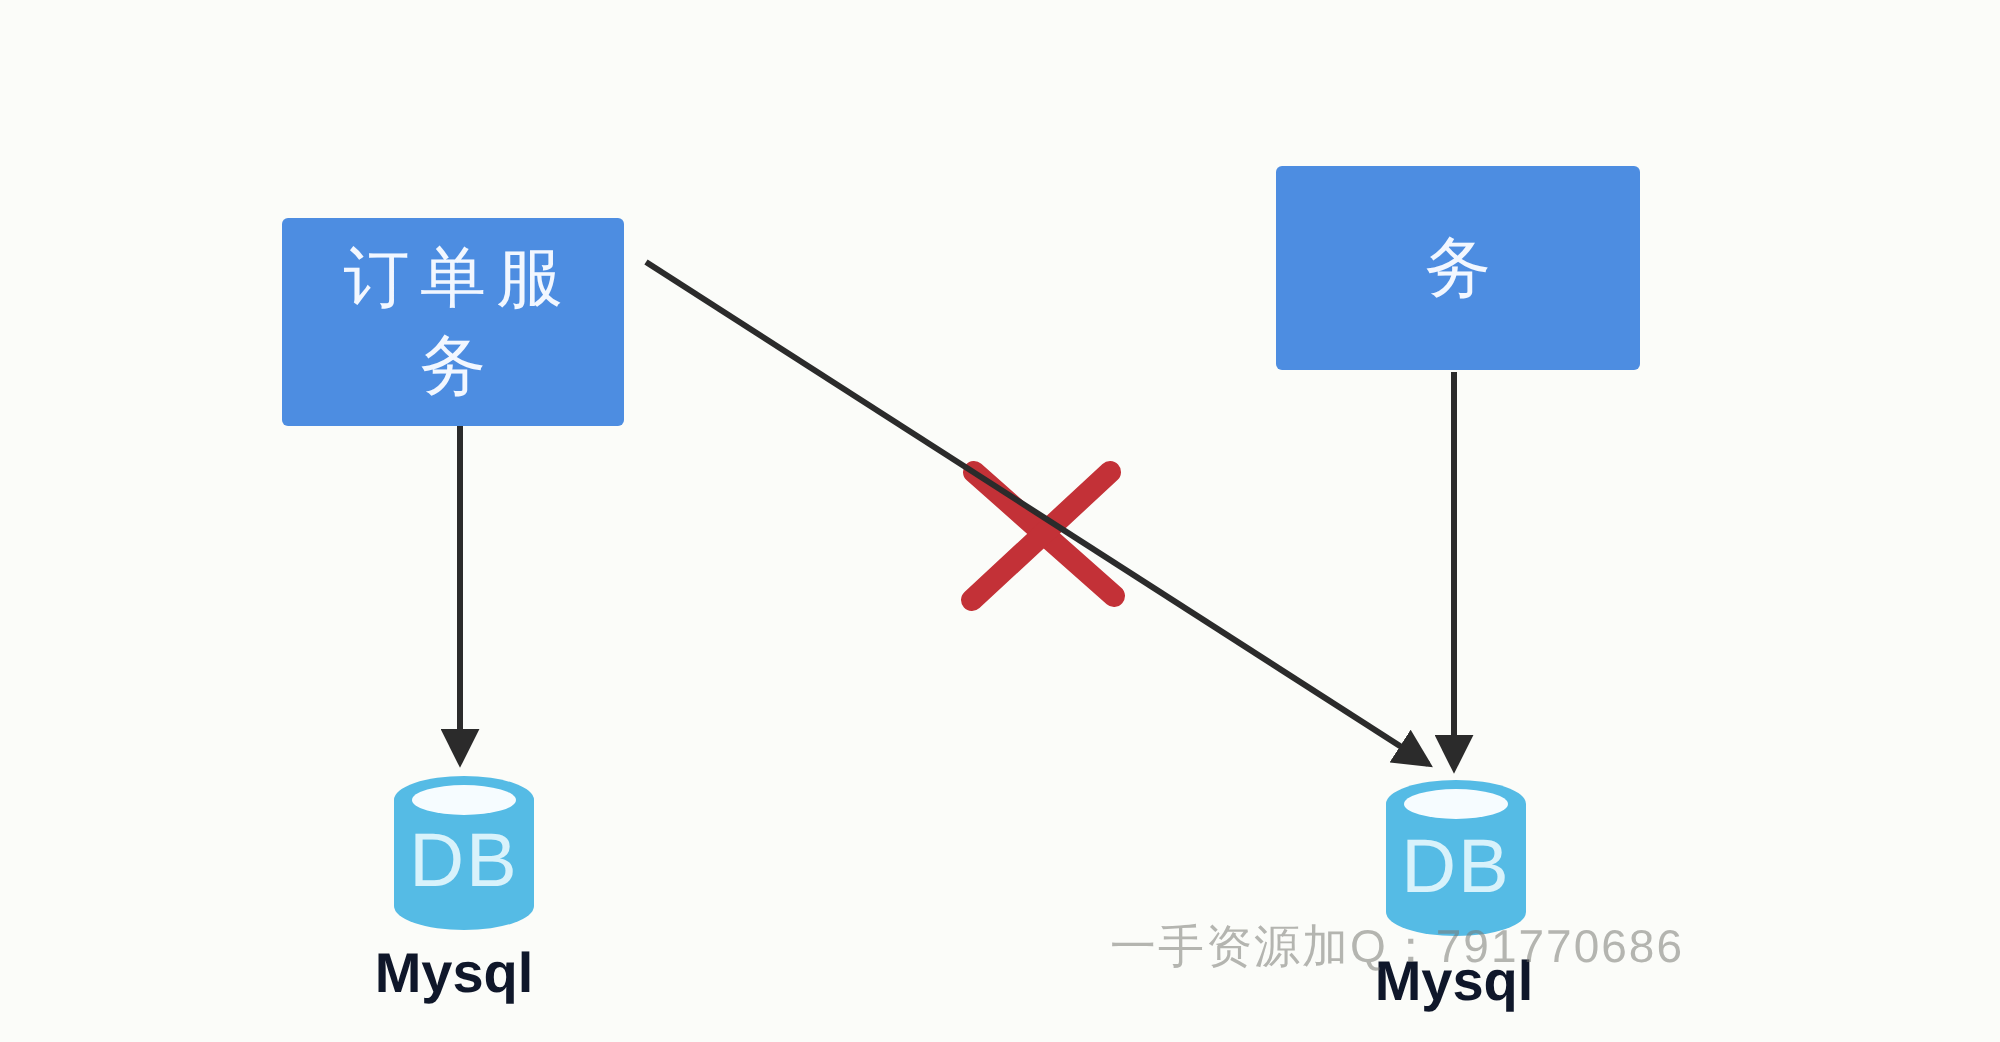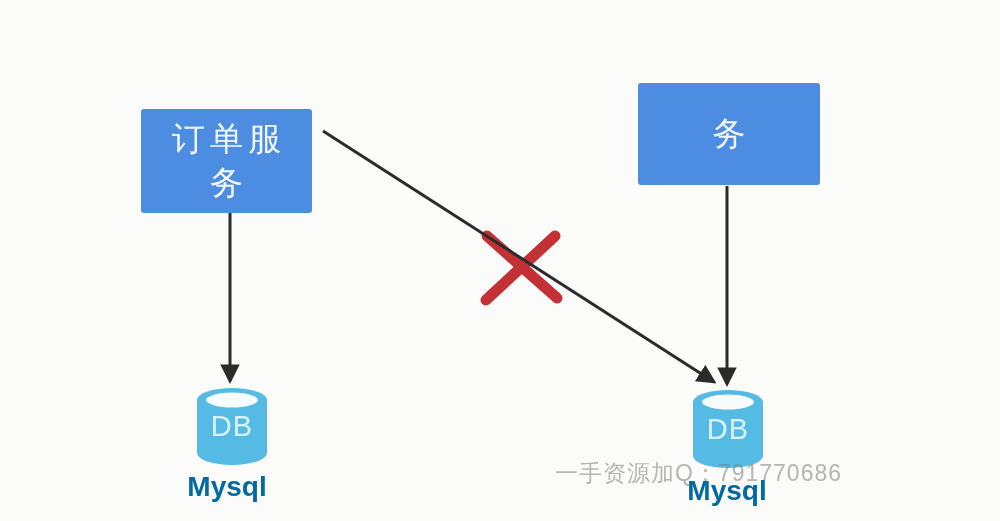--- a/index.html
+++ b/index.html
@@ -29,34 +29,34 @@
     text-indent:0.16em;
     text-align:center;
     z-index:2;
   }
   .box-order{left:141px;top:83px;width:171px;height:104px;margin-top:26px;}
   .box-product{left:638px;top:83px;width:182px;height:102px;}
   .db-label{
     position:absolute;
     width:70px;
     text-align:center;
-    font-size:29px;
+    font-size:38px;
     letter-spacing:1px;
     color:rgba(228,246,253,0.92);
     z-index:3;
   }
   .db-label-order{left:197px;top:410px;}
   .db-label-product{left:693px;top:413px;}
   .db-name{
     position:absolute;
     width:150px;
     text-align:center;
     font-size:28px;
     font-weight:600;
-    color:#0369a1;
+    color:#0f172a;
     z-index:3;
   }
   .db-name-order{left:152px;top:471px;}
   .db-name-product{left:652px;top:475px;}
   .watermark{
     position:absolute;
     left:555px;top:458px;
     font-size:23px;
     letter-spacing:1px;
     color:rgba(122,122,117,0.55);

